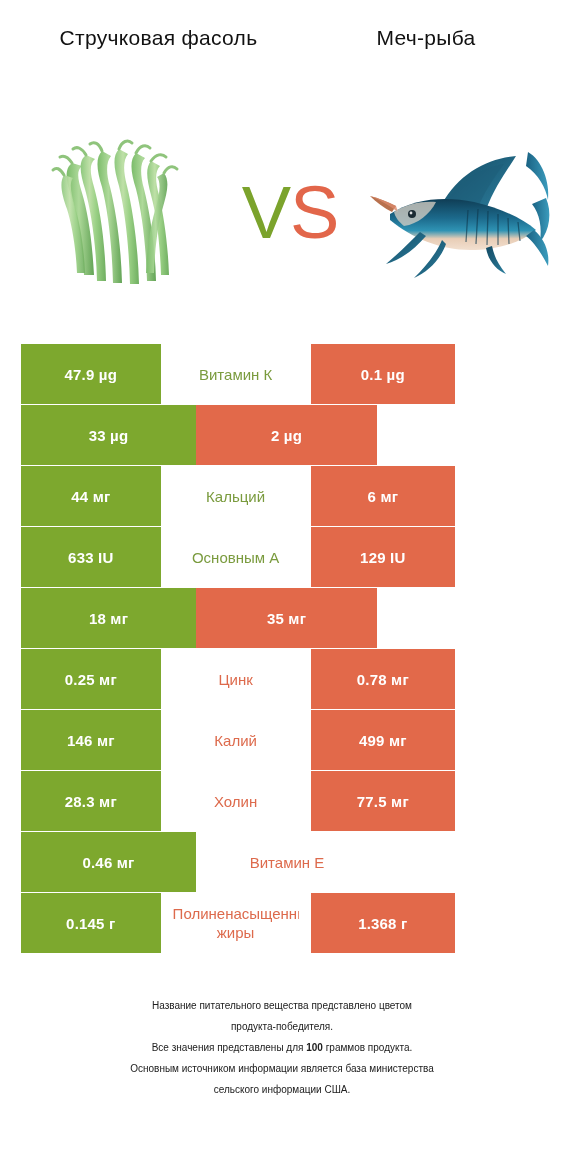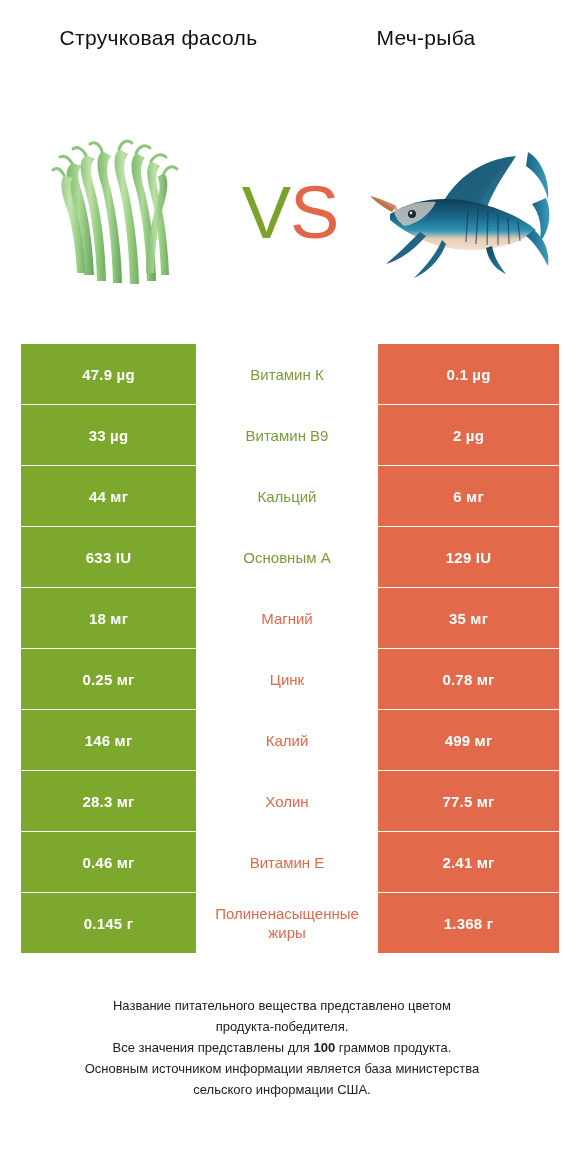--- a/index.html
+++ b/index.html
@@ -73,21 +73,21 @@
   .vs-v { color: #7BA32C; }
   .vs-s { color: #E2664A; }
 
   svg.art { display: block; }
 
   
   .table {
     position: absolute;
     left: 21px;
     top: 344px;
-    width: 538px;
+    width: 434px;
     display: flex;
     flex-direction: column;
   }
   .row {
     display: flex;
     height: 60px;
     margin-bottom: 1px;
     background: #ffffff;
   }
   .cell {
@@ -144,21 +144,21 @@
     overflow: hidden;
   }
 
   
   .footer {
     position: absolute;
     left: 0;
     top: 995px;
     width: 564px;
     text-align: center;
-    font-size: 13px;
+    font-size: 10px;
     line-height: 21px;
     color: #202020;
     padding: 0 14px;
     box-sizing: border-box;
   }
   .footer p { margin: 0; }
   .footer b { font-weight: bold; }
 </style>
 </head>
 <body>
@@ -278,23 +278,20 @@
   <div class="row">
     <div class="cell cell-left">47.9 µg</div>
     <div class="cell cell-mid win-green">
         <span class="mid-clip">Витамин К</span>
       </div>
     <div class="cell cell-right">0.1 µg</div>
   </div>
 
   <div class="row">
     <div class="cell cell-left">33 µg</div>
-    <div class="cell cell-mid win-green">
-        <span class="mid-clip">Витамин B9</span>
-      </div>
     <div class="cell cell-right">2 µg</div>
   </div>
 
   <div class="row">
     <div class="cell cell-left">44 мг</div>
     <div class="cell cell-mid win-green">
         <span class="mid-clip">Кальций</span>
       </div>
     <div class="cell cell-right">6 мг</div>
   </div>
@@ -302,23 +299,20 @@
   <div class="row">
     <div class="cell cell-left">633 IU</div>
     <div class="cell cell-mid win-green">
         <span class="mid-clip">Основным А</span>
       </div>
     <div class="cell cell-right">129 IU</div>
   </div>
 
   <div class="row">
     <div class="cell cell-left">18 мг</div>
-    <div class="cell cell-mid win-red">
-        <span class="mid-clip">Магний</span>
-      </div>
     <div class="cell cell-right">35 мг</div>
   </div>
 
   <div class="row">
     <div class="cell cell-left">0.25 мг</div>
     <div class="cell cell-mid win-red">
         <span class="mid-clip">Цинк</span>
       </div>
     <div class="cell cell-right">0.78 мг</div>
   </div>
@@ -337,21 +331,20 @@
         <span class="mid-clip">Холин</span>
       </div>
     <div class="cell cell-right">77.5 мг</div>
   </div>
 
   <div class="row">
     <div class="cell cell-left">0.46 мг</div>
     <div class="cell cell-mid win-red">
         <span class="mid-clip">Витамин Е</span>
       </div>
-    <div class="cell cell-right">2.41 мг</div>
   </div>
 
   <div class="row">
     <div class="cell cell-left">0.145 г</div>
     <div class="cell cell-mid win-red">
         <span class="mid-clip">Полиненасыщенные жиры</span>
       </div>
     <div class="cell cell-right">1.368 г</div>
   </div>
 

